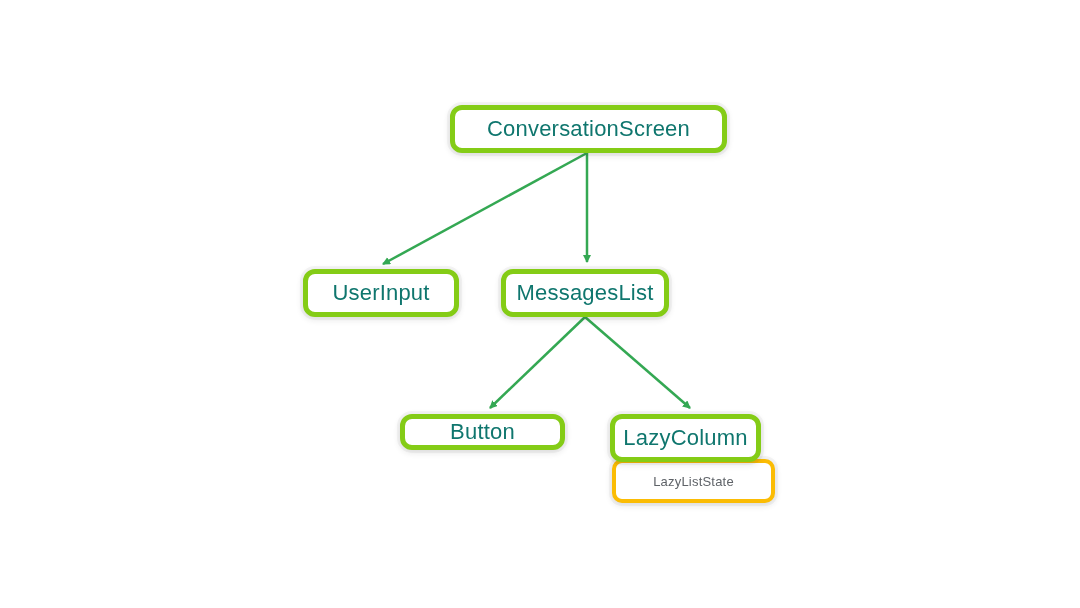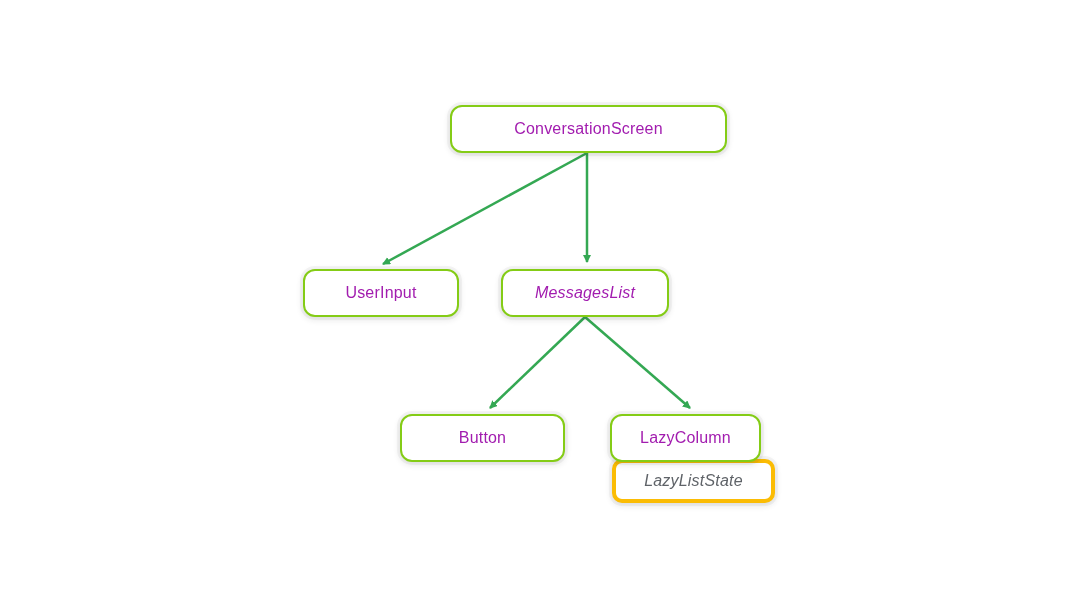--- a/index.html
+++ b/index.html
@@ -23,40 +23,39 @@
     height: 608px;
     pointer-events: none;
   }
   .node {
     position: absolute;
     display: flex;
     align-items: center;
     justify-content: center;
     box-sizing: border-box;
     background: #ffffff;
-    border: 2px solid #84cc16;
+    border: 5px solid #84cc16;
     border-radius: 12px;
-    font-size: 16px;
+    font-size: 22px;
     letter-spacing: 0.2px;
-    color: #a21caf;
+    color: #0f766e;
     box-shadow: 0 0 0 3px rgba(32,33,36,0.04), 0 2px 7px rgba(32,33,36,0.14);
     z-index: 2;
   }
   .node.state {
     border: 4px solid #FBBC04;
     border-radius: 10px;
     color: #5F6368;
-    font-size: 16px;
+    font-size: 13px;
     z-index: 1;
-    font-style: italic;
   }
   .node-conversation-screen { left: 450px; top: 105px; width: 277px; height: 48px; }
   .node-user-input          { left: 303px; top: 269px; width: 156px; height: 48px; }
-  .node-messages-list       { left: 501px; top: 269px; width: 168px; height: 48px; font-style: italic; }
-  .node-button              { left: 400px; top: 414px; width: 165px; height: 48px; }
+  .node-messages-list       { left: 501px; top: 269px; width: 168px; height: 48px; }
+  .node-button              { left: 400px; top: 414px; width: 165px; height: 36px; }
   .node-lazy-column         { left: 610px; top: 414px; width: 151px; height: 48px; z-index: 3; }
   .node-lazy-list-state     { left: 612px; top: 459px; width: 163px; height: 44px; }
   .edge {
     stroke: #34A853;
     stroke-width: 2.5;
     fill: none;
   }
 </style>
 </head>
 <body>

